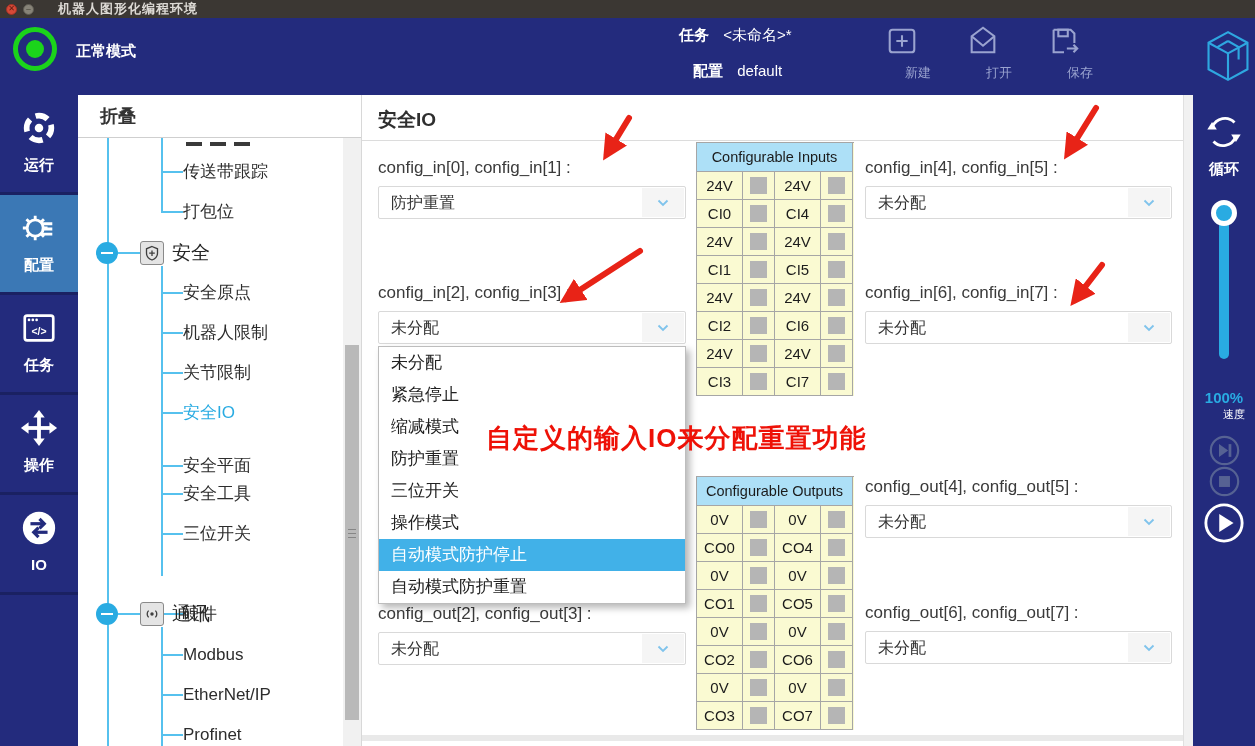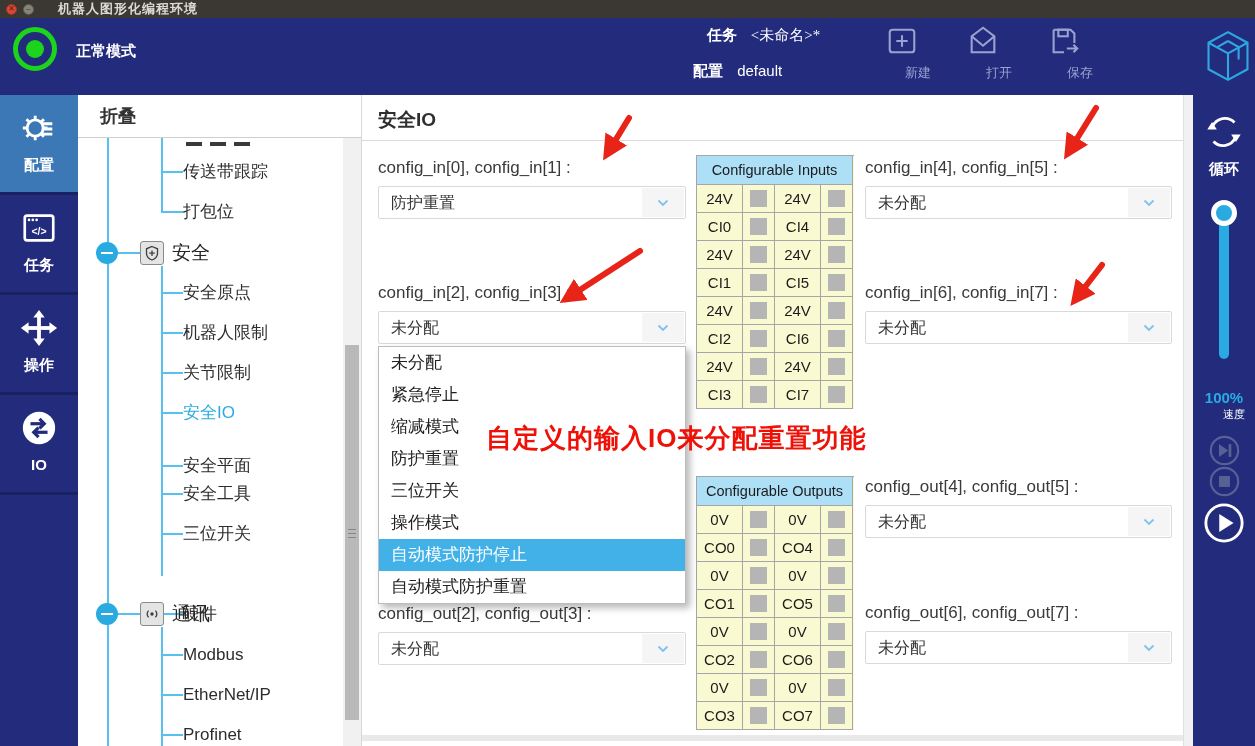--- a/index.html
+++ b/index.html
@@ -16,21 +16,21 @@
   .win-title { color:#dcd9d4; font-weight:bold; font-size:13px; margin-left:24px; letter-spacing:1px; }
 
   
   .header { position:absolute; left:0; top:18px; width:100%; height:77px; background:#232b7d; color:#fff; }
   .status-ind { position:absolute; left:13px; top:9px; width:44px; height:44px; border-radius:50%; border:5px solid #1bd41b; }
   .status-ind .dot { position:absolute; left:50%; top:50%; width:18px; height:18px; margin:-9px 0 0 -9px; border-radius:50%; background:#1bd41b; }
   .mode-label { position:absolute; left:76px; top:24px; font-size:15px; font-weight:bold; }
   .hmeta { position:absolute; font-size:15px; }
   .hmeta b { font-weight:bold; }
   .hmeta .val { font-weight:normal; margin-left:10px; }
-  #task-row { left:707px; top:8px;font-family:Liberation Serif, serif; }
+  #task-row { left:679px; top:8px; }
   #config-row { left:693px; top:44px; }
   .h-actions { position:absolute; left:884px; top:6px; display:flex; gap:45px; }
   .h-action { width:36px; display:flex; flex-direction:column; align-items:center; color:#9aa3cf; cursor:pointer; }
   .h-action .h-label { font-size:13px; margin-top:2px; white-space:nowrap;margin-left:32px; }
   .logo { position:absolute; right:4px; top:10px; }
 
   
   .leftnav { position:absolute; left:0; top:95px; width:78px; height:651px; background:#232b7d; }
   .nav-item { width:78px; height:100px; color:#fff; display:flex; flex-direction:column; align-items:center; padding-top:14px;
               border-bottom:3px solid #1a2162; cursor:pointer; }
@@ -152,20 +152,27 @@
     <div class="logo">
       <svg viewBox="0 0 52 60" width="46" height="56" fill="none" stroke="#2ea7e0" stroke-width="2.4">
         <path d="M26 3 L48 15 V45 L26 57 L4 45 V15 Z"></path>
         <path d="M4 15 L26 27 L48 15 M26 27 V57"></path>
         <path d="M26 13 L38 20 V34 M26 13 L14 20"></path>
       </svg>
     </div>
   </div>
 
   <div class="leftnav" id="leftnav">
+      <div class="nav-item">
+        <span style="color: rgb(255, 255, 255);"><svg viewBox="0 0 40 40" width="38" height="38">
+            <circle cx="20" cy="20" r="13" fill="none" stroke="currentColor" stroke-width="6" stroke-dasharray="13.6 6.8" stroke-dashoffset="4"></circle>
+            <circle cx="20" cy="20" r="4.5" fill="currentColor"></circle>
+          </svg></span>
+        <div class="nav-label">运行</div>
+      </div>
       <div class="nav-item active">
         <span style="color: rgb(255, 255, 255);"><svg viewBox="0 0 40 40" width="38" height="38">
             <g stroke="currentColor" stroke-width="3" fill="none">
               <circle cx="16" cy="20" r="8.5"></circle>
               <path d="M24.5 20 H29 M22 26 L25.2 29.2 M16 28.5 V33 M10 26 L6.8 29.2 M7.5 20 H3 M10 14 L6.8 10.8 M16 11.5 V7 M22 14 L25.2 10.8"></path>
             </g>
             <g stroke="currentColor" stroke-width="3">
               <path d="M23 15.5 H34 M23 21 H34 M23 26.5 H34"></path>
             </g>
           </svg></span>
@@ -396,21 +403,21 @@
     <div class="select">
       <span>未分配</span>
       <span class="chev">
           <svg width="12" height="8" viewBox="0 0 12 8" fill="none" stroke="#7fc3ec" stroke-width="1.8">
             <path d="M1.5 1.5 L6 6 L10.5 1.5"></path>
           </svg>
         </span>
     </div>
   </div>
 
-  <div class="iotable" id="inputs-table" style="left:696px; top:155px;">
+  <div class="iotable" id="inputs-table" style="left:696px; top:142px;">
       <div class="thead">Configurable Inputs</div>
       <div class="cell">
         <span>24V</span>
       </div>
       <div class="cell">
         <div class="sq"></div>
       </div>
       <div class="cell">
         <span>24V</span>
       </div>

